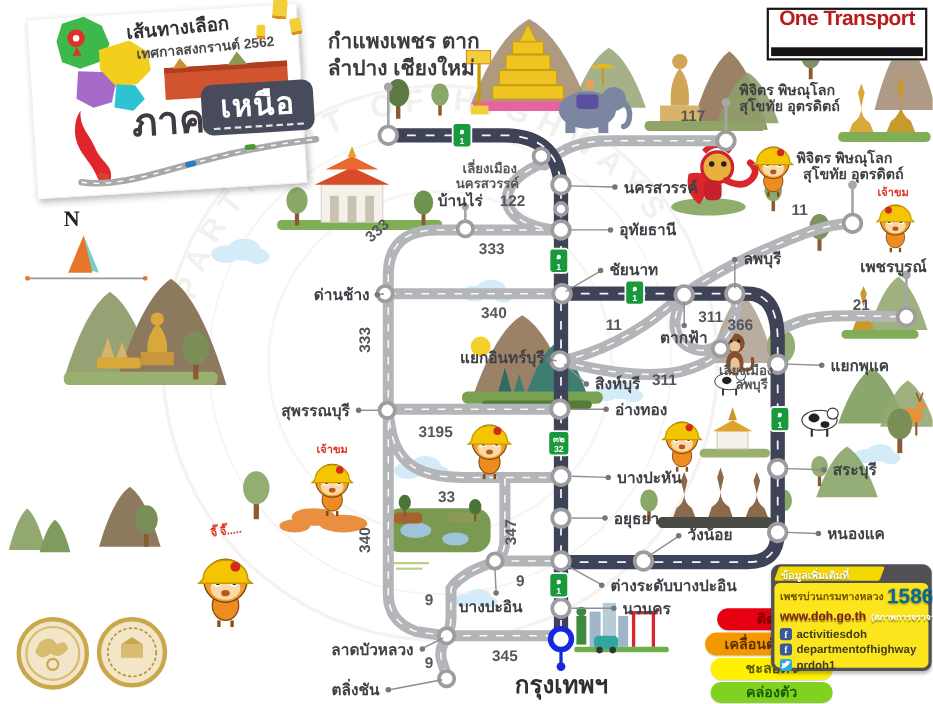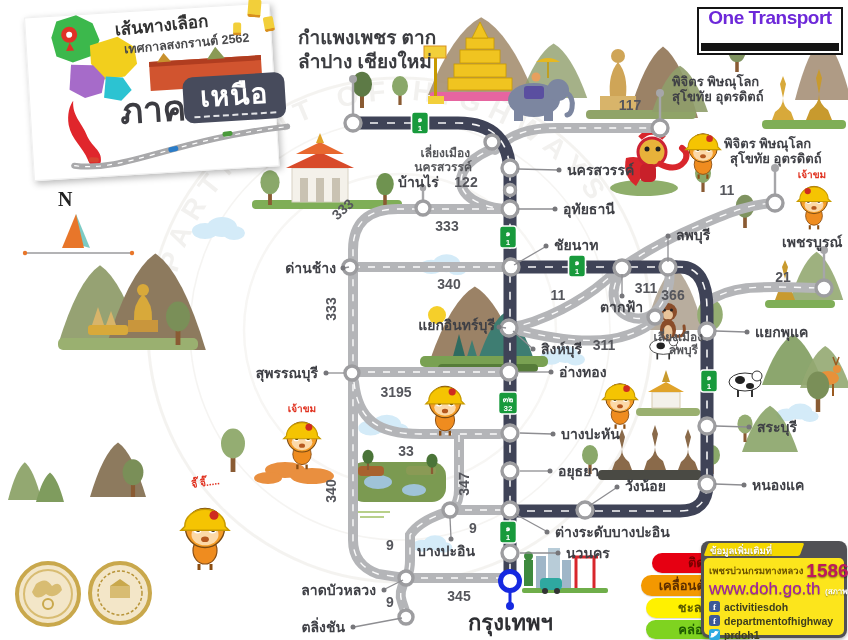--- a/index.html
+++ b/index.html
@@ -21,32 +21,32 @@
   .enddot{fill:#a6a6a9;}
   .stub{stroke:#a6a6a9;stroke-width:2.4;fill:none;}
   .roadD{stroke:#3f4357;stroke-width:13;fill:none;stroke-linecap:round;}
   .roadG{stroke:#b4b5b8;stroke-width:10;fill:none;stroke-linecap:round;}
   .dashW{stroke:#fff;stroke-width:1.6;fill:none;stroke-dasharray:8 9;opacity:.95;}
   .dashW2{stroke:#fff;stroke-width:1.4;fill:none;stroke-dasharray:7 8;opacity:.95;}
   
   .ovl{position:absolute;box-sizing:border-box;}
   #ministry{left:697px;top:7px;width:146px;height:48px;background:#fff;border:2px solid #141414;text-align:center;}
   #ministry .l1{font-size:12px;font-weight:bold;color:#141414;margin-top:2px;letter-spacing:.5px;}
-  #ministry .l2{font-size:19px;font-weight:bold;color:#6d28d9;margin-top:-2px;letter-spacing:-.5px;}
+  #ministry .l2{font-size:19px;font-weight:bold;color:#b91c1c;margin-top:-2px;letter-spacing:-.5px;}
   #ministry .bar{position:absolute;left:2px;right:2px;bottom:2px;height:8px;background:#141414;}
   .pill{position:absolute;border-radius:12px;text-align:center;font-weight:bold;font-size:13px;line-height:20px;box-shadow:0 1px 1px rgba(0,0,0,.15);}
-  #infopanel{left:701px;top:541px;width:146px;height:97px;background:#515155;border-radius:8px;box-shadow:0 2px 3px rgba(0,0,0,.25);}
+  #infopanel{left:701px;top:513px;width:146px;height:97px;background:#515155;border-radius:8px;box-shadow:0 2px 3px rgba(0,0,0,.25);}
   #infohdr{position:absolute;left:5px;top:2px;width:96px;height:13px;background:#f5d800;transform:skewX(-20deg);border-radius:2px;}
   #infohdrtxt{position:absolute;left:9px;top:2px;width:100px;font-size:9.5px;font-weight:bold;color:#fff;text-shadow:0 1px 1px rgba(0,0,0,.5);}
   #infobody{position:absolute;left:3px;right:3px;top:17px;bottom:3px;background:#fce51c;border-radius:5px;padding:2px 5px;}
   .hotrow{white-space:nowrap;}
   .hotlbl{font-size:9.5px;font-weight:bold;color:#6b5200;}
-  .hotnum{font-size:19px;font-weight:bold;color:#be185d;text-shadow:0 1px 2px rgba(0,0,0,.5);margin-left:3px;vertical-align:-3px;}
+  .hotnum{font-size:19px;font-weight:bold;color:#0369a1;text-shadow:0 1px 2px rgba(0,0,0,.5);margin-left:3px;vertical-align:-3px;}
   .webrow{margin-top:-3px;white-space:nowrap;}
-  .web{font-size:17px;font-weight:normal;color:#a21caf;text-shadow:0 1px 1px rgba(0,0,0,.45);}
+  .web{font-size:11px;font-weight:bold;color:#7f1d1d;text-shadow:0 1px 1px rgba(0,0,0,.45);}
   .webnote{font-size:8px;font-weight:bold;color:#fff;text-shadow:0 1px 1px rgba(0,0,0,.4);}
   .socrow{display:flex;align-items:center;margin-top:1px;height:13px;}
   .socicon{width:11px;height:11px;border-radius:2.5px;color:#fff;font:bold 9px "Liberation Serif","DejaVu Serif",serif;
            display:flex;align-items:center;justify-content:center;margin-right:4px;flex:0 0 auto;}
   .fb{background:#3b5998;}
   .tw{background:#2caae1;font-family:"Liberation Sans",sans-serif;font-size:8px;}
   .socname{font-size:10.5px;font-weight:bold;color:#3e3e1e;}
   
   #logo{left:15px;top:2px;width:268px;height:186px;transform:rotate(-3.5deg);}
   #logocard{position:absolute;left:14px;top:8px;width:244px;height:162px;background:#fff;box-shadow:2px 3px 7px rgba(0,0,0,.28);border:1px solid #f0f0f0;}

